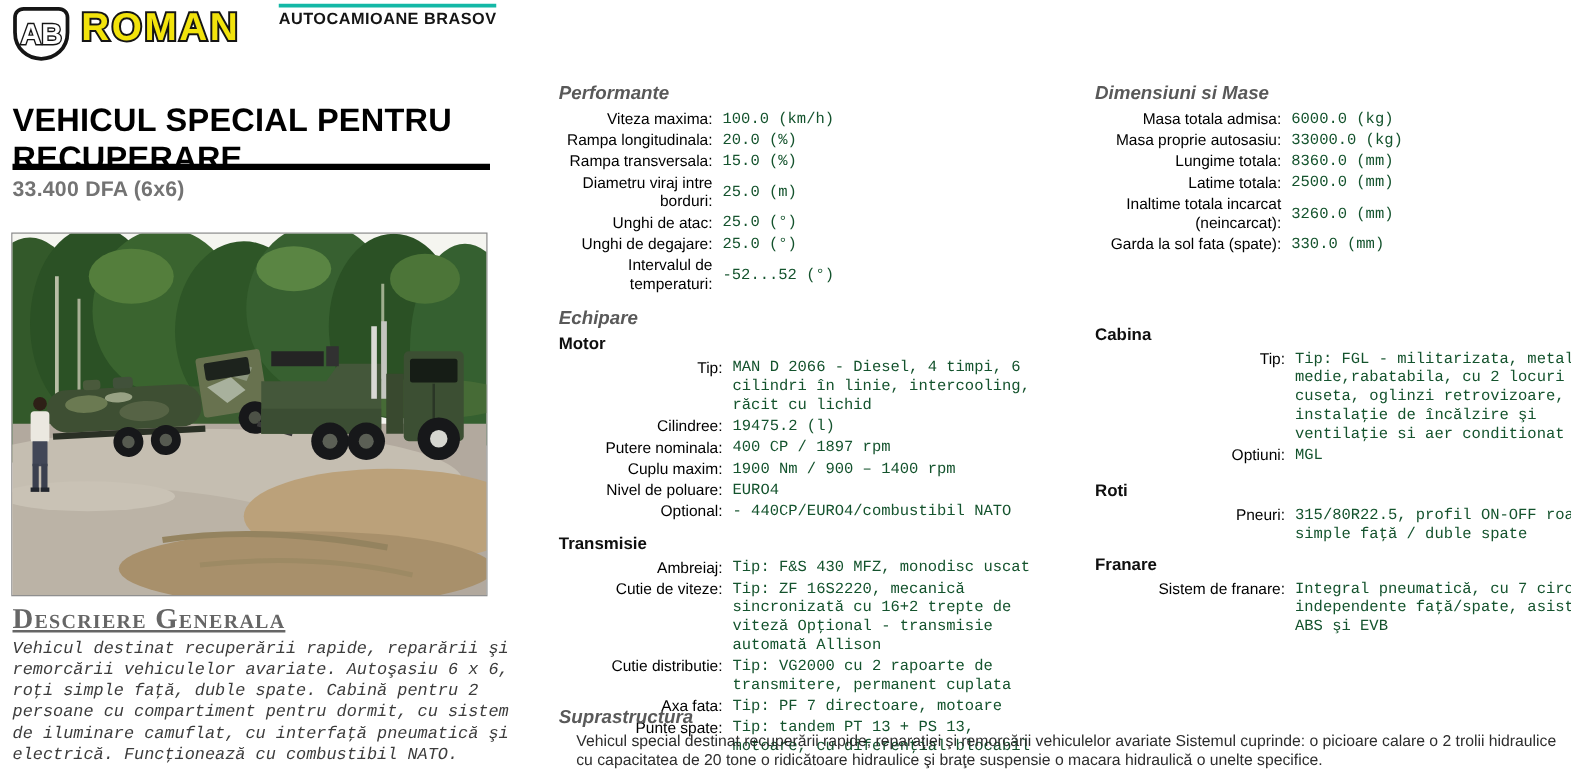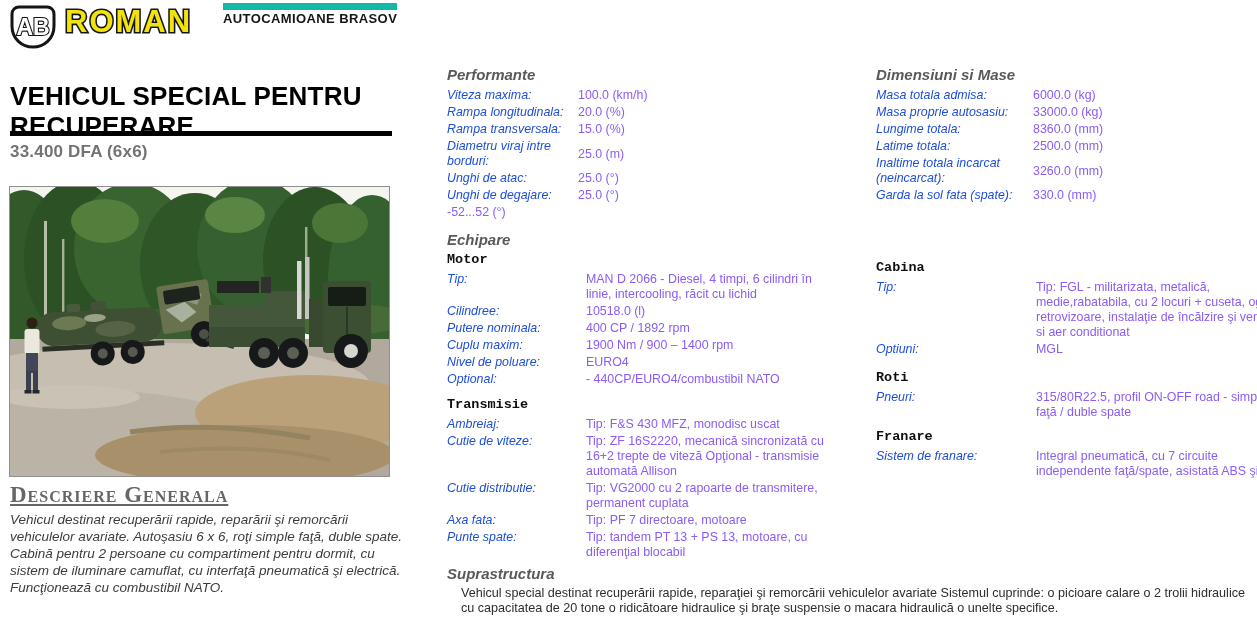--- a/index.html
+++ b/index.html
@@ -5,21 +5,21 @@
   html,body { margin:0; padding:0; background:#fff; }
   body {
     width:1257px; height:626px; position:relative; overflow:hidden;
     font-family:"Liberation Sans", sans-serif; color:#222;
   }
 
   
   .logo { position:absolute; left:10px; top:5px; display:flex; align-items:flex-start; gap:7px; }
   .brandcol { display:flex; flex-direction:row; }
   .brand-sub {
-    border-top:7px solid #14b8a6; margin-top:-2px; padding-top:1px;
+    border-top:3px solid #14b8a6; margin-top:-2px; padding-top:1px;
     font-weight:bold; font-size:13px; letter-spacing:.4px; color:#151515;
   }
 
   
   .page-title {
     position:absolute; left:10px; top:64px; width:392px;
     font-size:26px; font-weight:bold; color:#000; line-height:30px; letter-spacing:.2px;
   }
   .title-rule { position:absolute; left:10px; top:131px; width:382px; height:5px; background:#000; }
   .model-title { position:absolute; left:10px; top:142px; font-size:17px; font-weight:bold; color:#737373; letter-spacing:.2px; }
@@ -29,38 +29,38 @@
     border:1px solid #8f8f8f; box-sizing:border-box; background:#eee;
   }
   .photo-frame svg { display:block; }
 
   .descr { position:absolute; left:10px; top:483px; width:404px; }
   .descr-h {
     font-family:Liberation Serif, serif; font-variant:small-caps;
     font-size:23px; font-weight:bold; color:#666; text-decoration:underline;
     letter-spacing:1px; line-height:1.05;
   }
-  .descr-p { margin:4px 0 0 0; font-size:13.5px; font-style:italic; color:#3c3c3c; line-height:17px; }
+  .descr-p { margin:4px 0 0 0; font-size:13.5px; font-style:italic; color:#3c3c3c; line-height:17px;font-family:Liberation Mono, monospace; }
 
   
   .col { position:absolute; top:66px; }
   .col-mid   { left:447px; width:388px; }
   .col-right { left:840px; width:414px;margin-left:36px; }
 
   .sec-h { font-size:15px; font-weight:bold; font-style:italic; color:#595959; margin:0 0 4px 0; }
-  .sub-h { font-size:13.5px; font-weight:bold; color:#0f0f0f; margin:0 0 4px 0;font-family:Liberation Mono, monospace; }
+  .sub-h { font-size:13.5px; font-weight:bold; color:#0f0f0f; margin:0 0 4px 0; }
 
   .tbl { font-size:12.4px; line-height:15px; }
   .row { display:grid; padding:1px 0; }
   .perf .row { grid-template-columns:131px 1fr; align-items:center; }
   .dims .row { grid-template-columns:157px 1fr; align-items:center; }
   .eq   .row { grid-template-columns:139px 1fr; align-items:start; }
   .eqr  .row { grid-template-columns:160px 1fr; align-items:start; }
-  .lbl { font-style:italic; color:#1d4ed8; padding-right:8px; }
-  .val { color:#8b5cf6; }
+  .lbl { color:#000000; padding-right:8px;text-align:right; }
+  .val { color:#14532d;font-family:Liberation Mono, monospace; }
 
   .mt-echipare   { margin-top:10px; }
   .mt-motor      { margin-top:4px; }
   .mt-transmisie { margin-top:9px; }
   .mt-cabina     { margin-top:56px; }
   .mt-roti       { margin-top:12px; }
   .mt-franare    { margin-top:8px; }
 
   
   .supra { position:absolute; left:447px; top:565px; width:808px; }
@@ -199,39 +199,40 @@
     </div>
     <div class="row">
       <span class="lbl">Unghi de atac:</span>
       <span class="val">25.0 (°)</span>
     </div>
     <div class="row">
       <span class="lbl">Unghi de degajare:</span>
       <span class="val">25.0 (°)</span>
     </div>
     <div class="row">
+      <span class="lbl">Intervalul de temperaturi:</span>
       <span class="val">-52...52 (°)</span>
     </div>
   </div>
 
   <div class="sec-h mt-echipare">Echipare</div>
 
   <div class="sub-h mt-motor">Motor</div>
   <div class="tbl eq">
     <div class="row">
       <span class="lbl">Tip:</span>
       <span class="val">MAN D 2066 - Diesel, 4 timpi, 6 cilindri în linie, intercooling, răcit cu lichid</span>
     </div>
     <div class="row">
       <span class="lbl">Cilindree:</span>
-      <span class="val">10518.0 (l)</span>
+      <span class="val">19475.2 (l)</span>
     </div>
     <div class="row">
       <span class="lbl">Putere nominala:</span>
-      <span class="val">400 CP / 1892 rpm</span>
+      <span class="val">400 CP / 1897 rpm</span>
     </div>
     <div class="row">
       <span class="lbl">Cuplu maxim:</span>
       <span class="val">1900 Nm / 900 – 1400 rpm</span>
     </div>
     <div class="row">
       <span class="lbl">Nivel de poluare:</span>
       <span class="val">EURO4</span>
     </div>
     <div class="row">

